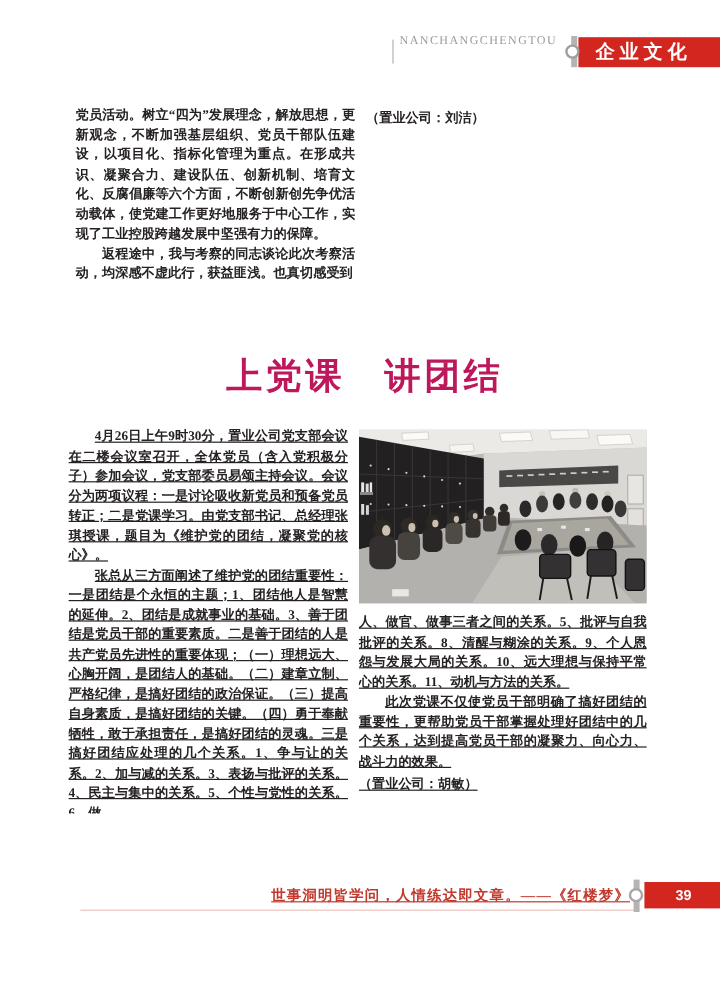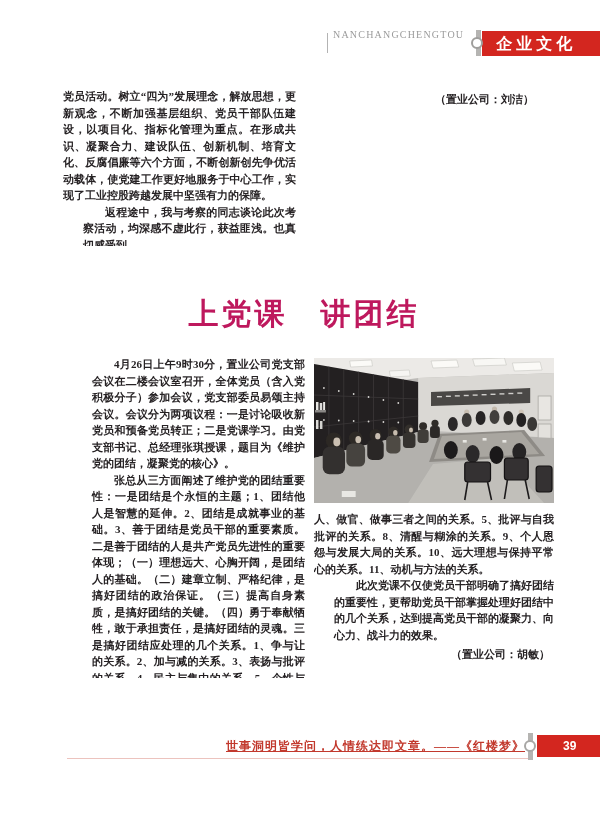--- a/index.html
+++ b/index.html
@@ -32,36 +32,36 @@
     margin-left:-2px;background:var(--accent);color:#fff;height:25px;line-height:25px;
     width:106px;padding-left:14px;font-size:16px;font-weight:700;letter-spacing:4px;
     font-family:"Liberation Sans", sans-serif;white-space:nowrap;
   }
 
   
   .body-text{
     margin:0;font-size:11px;line-height:16.5px;font-weight:600;
     text-align:justify;text-justify:inter-ideograph;color:var(--ink);
   }
-  .indent{text-indent:22px;margin-left:20px;}
+  .indent{text-indent:22px;}
   .attribution{
     margin:3px 0 0 0;font-size:11px;line-height:16.5px;font-weight:700;
-    text-align:right;padding-right:4px;color:var(--ink);
+    text-align:left;padding-right:4px;color:var(--ink);
   }
 
   
   .intro{position:absolute;top:88px;left:63px;width:482px;display:flex;gap:9px;}
   .intro .col{width:233px;height:158px;overflow:hidden;}
 
   
   .article-title{
     position:absolute;top:292px;left:63px;width:482px;margin:0;text-align:center;
     font-size:30px;line-height:44px;font-weight:700;letter-spacing:3px;color:#be185d;
   }
-  .article-body{position:absolute;top:356px;left:72px;width:482px;display:flex;gap:9px;}
+  .article-body{position:absolute;top:356px;left:57px;width:482px;display:flex;gap:9px;text-decoration:underline;}
   .col-left{width:233px;height:322px;overflow:hidden;}
   .col-right{width:240px;height:322px;overflow:hidden;}
   .photo{margin:2px 0 8px 0;width:240px;height:145px;display:block;}
   .photo svg{display:block;}
 
   
   .footer-quote{
     position:absolute;top:738px;right:75px;font-size:12px;font-weight:700;
     letter-spacing:1px;color:var(--quote-red);white-space:nowrap;text-decoration:underline;
   }

